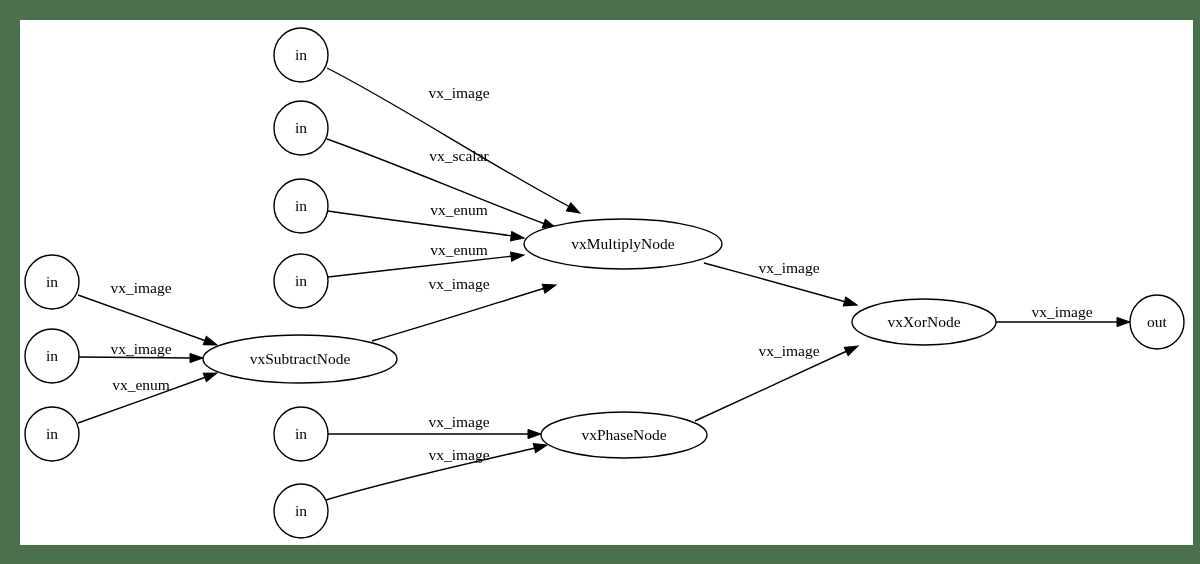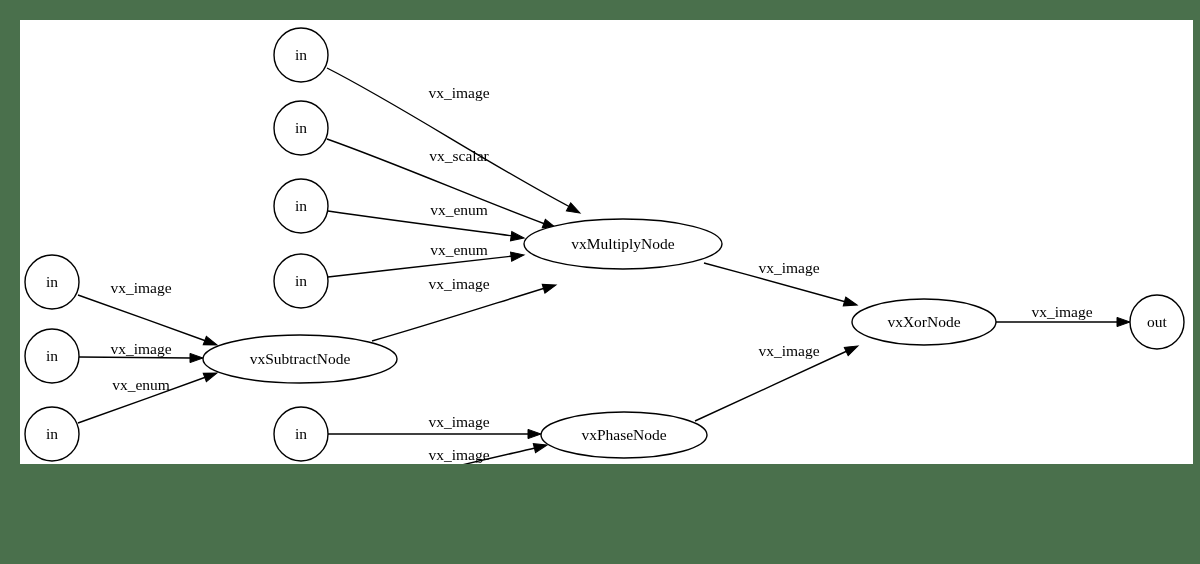--- a/index.html
+++ b/index.html
@@ -3,21 +3,21 @@
 <meta charset="utf-8">
 <style>
   html, body {
     margin: 0;
     padding: 0;
     background: #4a704c;
   }
   #page {
     position: relative;
     width: 1200px;
-    height: 464px;
+    height: 564px;
     background: #4a704c;
     overflow: hidden;
     font-family: "Liberation Serif", "DejaVu Serif", serif;
   }
   #canvas {
     position: absolute;
     left: 20px;
     top: 20px;
     width: 1173px;
     height: 525px;

